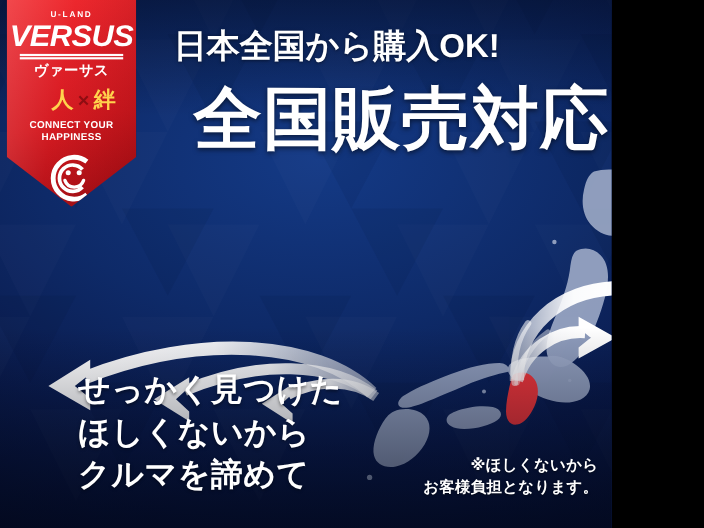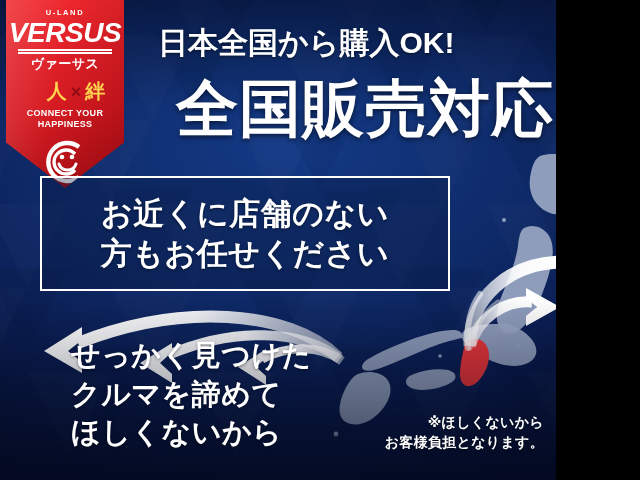--- a/index.html
+++ b/index.html
@@ -439,29 +439,25 @@
         <circle cx="23" cy="21" r="2.3" fill="#ffffff"></circle>
         <circle cx="33" cy="21" r="2.3" fill="#ffffff"></circle>
         <path d="M20,28 A9,9 0 0,0 37,28" fill="none" stroke="#ffffff" stroke-width="3" stroke-linecap="round"></path>
       </svg>
     </div>
   </div>
 
   <div class="headline-sub">日本全国から購入OK!</div>
   <div class="headline-main">全国販売対応</div>
 
-  <div class="callout-box">
-    <div class="callout-line">お近くに店舗のない</div>
-    <div class="callout-line">方もお任せください</div>
-  </div>
 
   <div class="message-block">
     <div class="message-line">せっかく見つけた</div>
+    <div class="message-line">ほしくないから</div>
     <div class="message-line">クルマを諦めて</div>
-    <div class="message-line">ほしくないから</div>
   </div>
 
   <div class="disclaimer">
     <div class="disclaimer-line">※ほしくないから</div>
     <div class="disclaimer-line">お客様負担となります。</div>
   </div>
 
 </div>
 
 </body></html>

